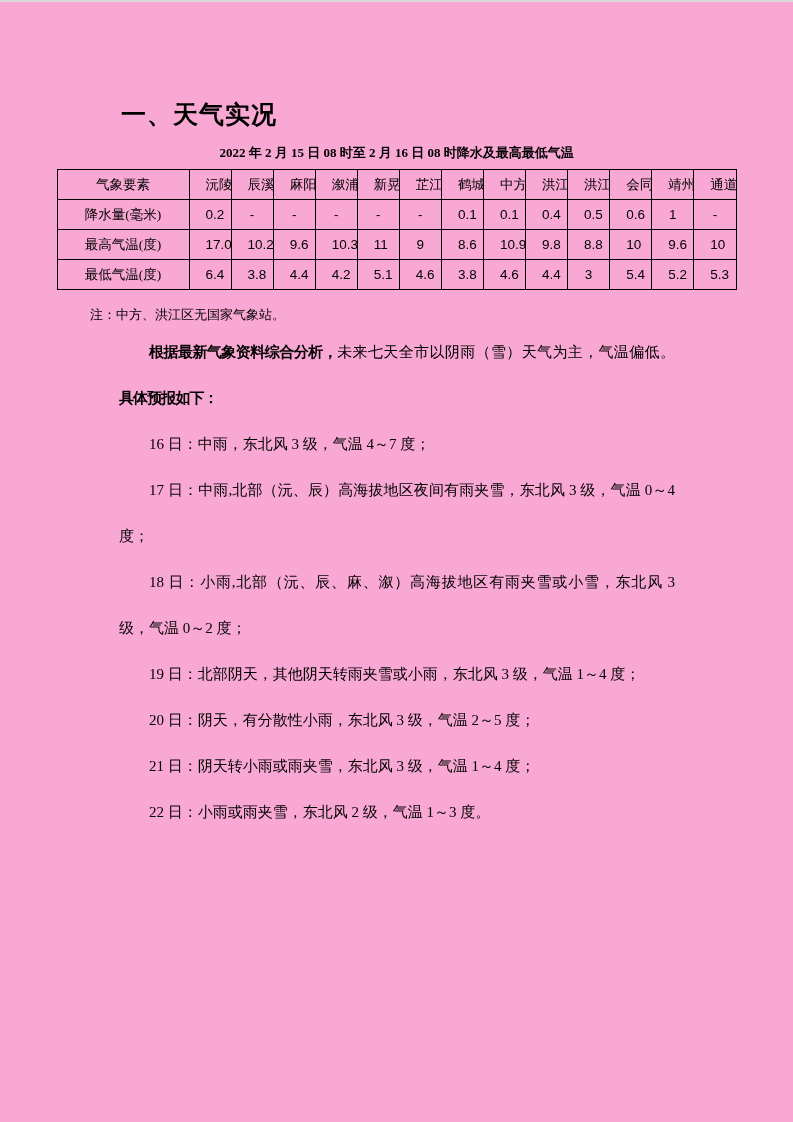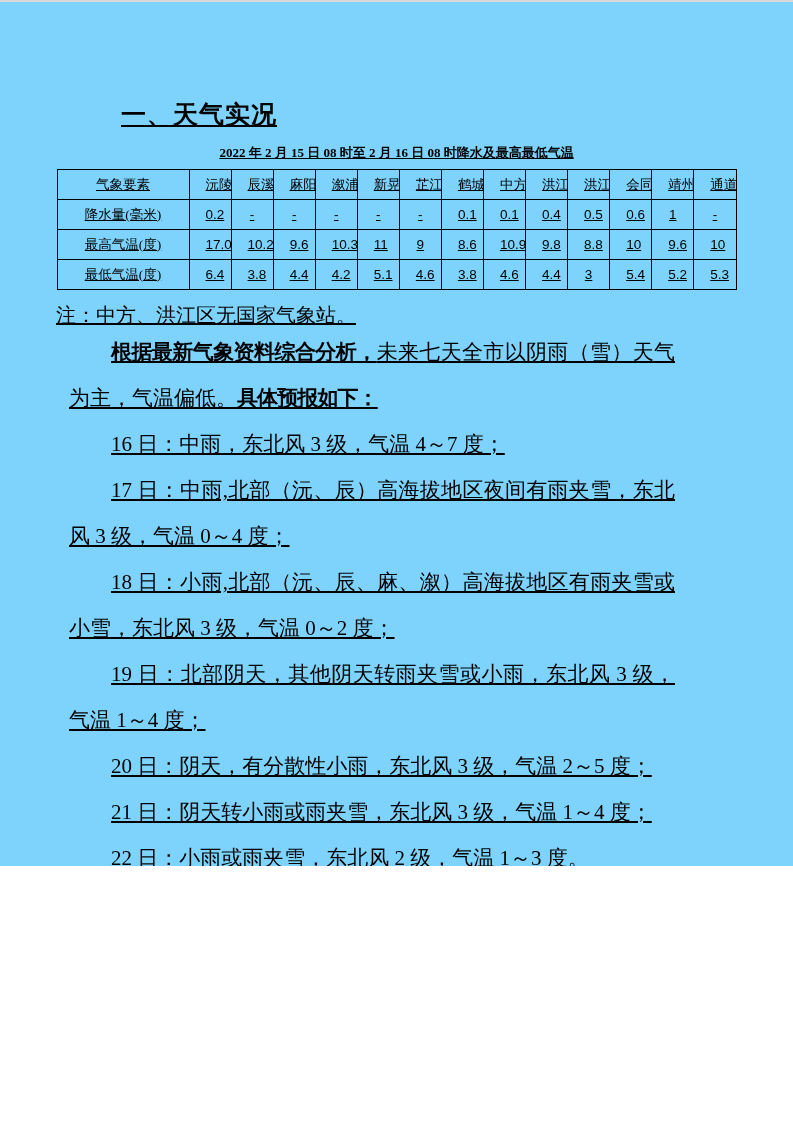--- a/index.html
+++ b/index.html
@@ -3,28 +3,27 @@
 <meta charset="utf-8">
 <style>
   html, body {
     margin: 0;
     padding: 0;
     background: #ffffff;
   }
   .page {
     position: relative;
     width: 793px;
-    height: 866px;
-    background: #7dd3fc;
+    height: 1122px;
+    background: #f9a8d4;
     color: #000000;
     font-family: "Liberation Serif", "DejaVu Serif", serif;
     overflow: hidden;
     box-sizing: border-box;
     border-top: 2px solid #d9d9d9;
-    text-decoration: underline;
   }
   .section-heading {
     margin: 98px 0 0 121px;
     font-size: 25px;
     line-height: 30px;
     font-weight: bold;
     letter-spacing: 1px;
   }
   .table-title {
     margin-top: 12px;
@@ -58,30 +57,30 @@
   table.weather th {
     font-family: "Liberation Serif", "DejaVu Serif", serif;
   }
   table.weather td {
     font-family: "Liberation Sans", "DejaVu Sans", sans-serif;
   }
   table.weather td:first-child {
     font-family: "Liberation Serif", "DejaVu Serif", serif;
   }
   .note {
-    margin: 15px 0 0 56px;
-    font-size: 20px;
+    margin: 15px 0 0 90px;
+    font-size: 13px;
     line-height: 20px;
   }
   .section-heading.second {
     margin-top: 44px;
   }
   .body-text {
-    margin: 4px 118px 0 69px;
-    font-size: 21px;
+    margin: 4px 118px 0 119px;
+    font-size: 15px;
     line-height: 46px;
     text-align: justify;
   }
   .body-text p {
     margin: 0;
     padding: 0;
     text-indent: 2em;
   }
   .b {
     font-weight: bold;

